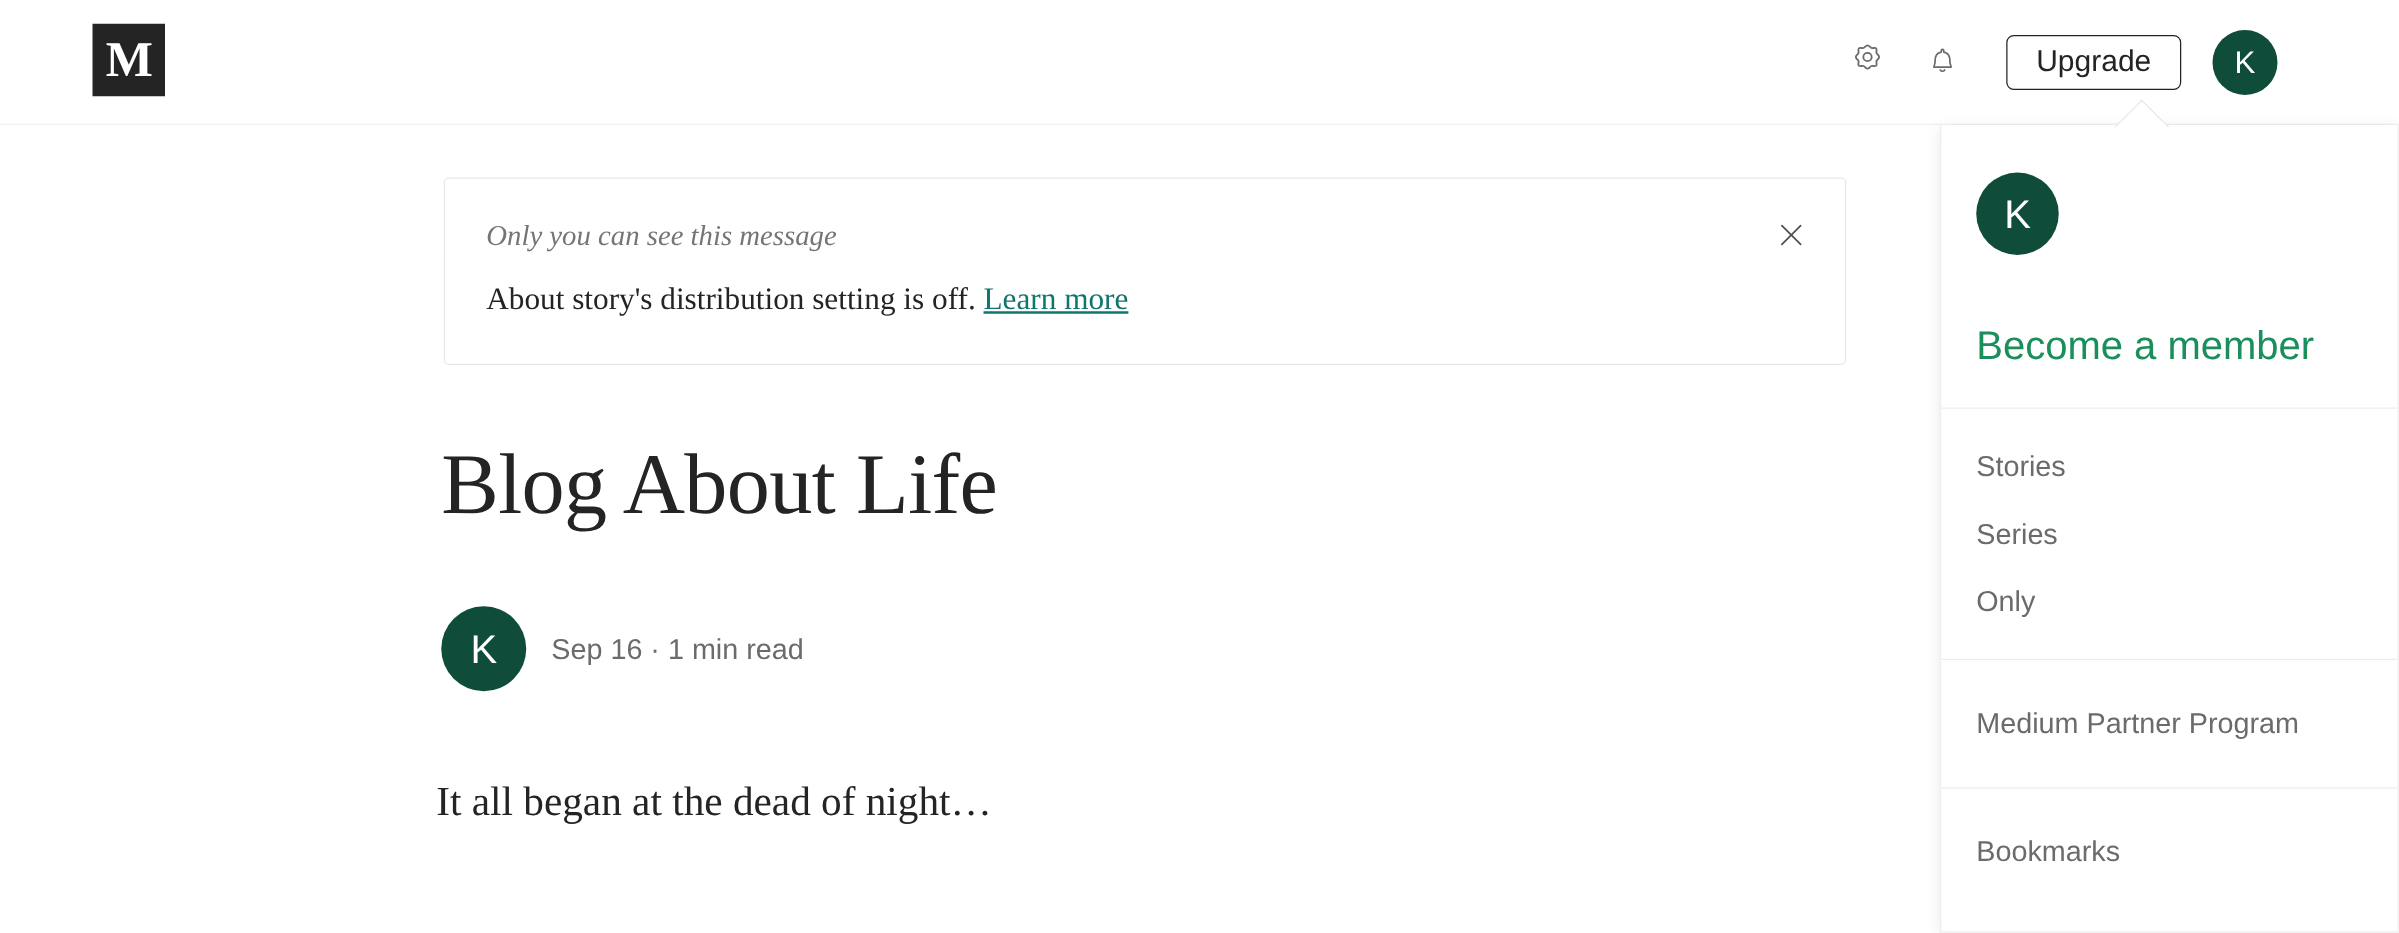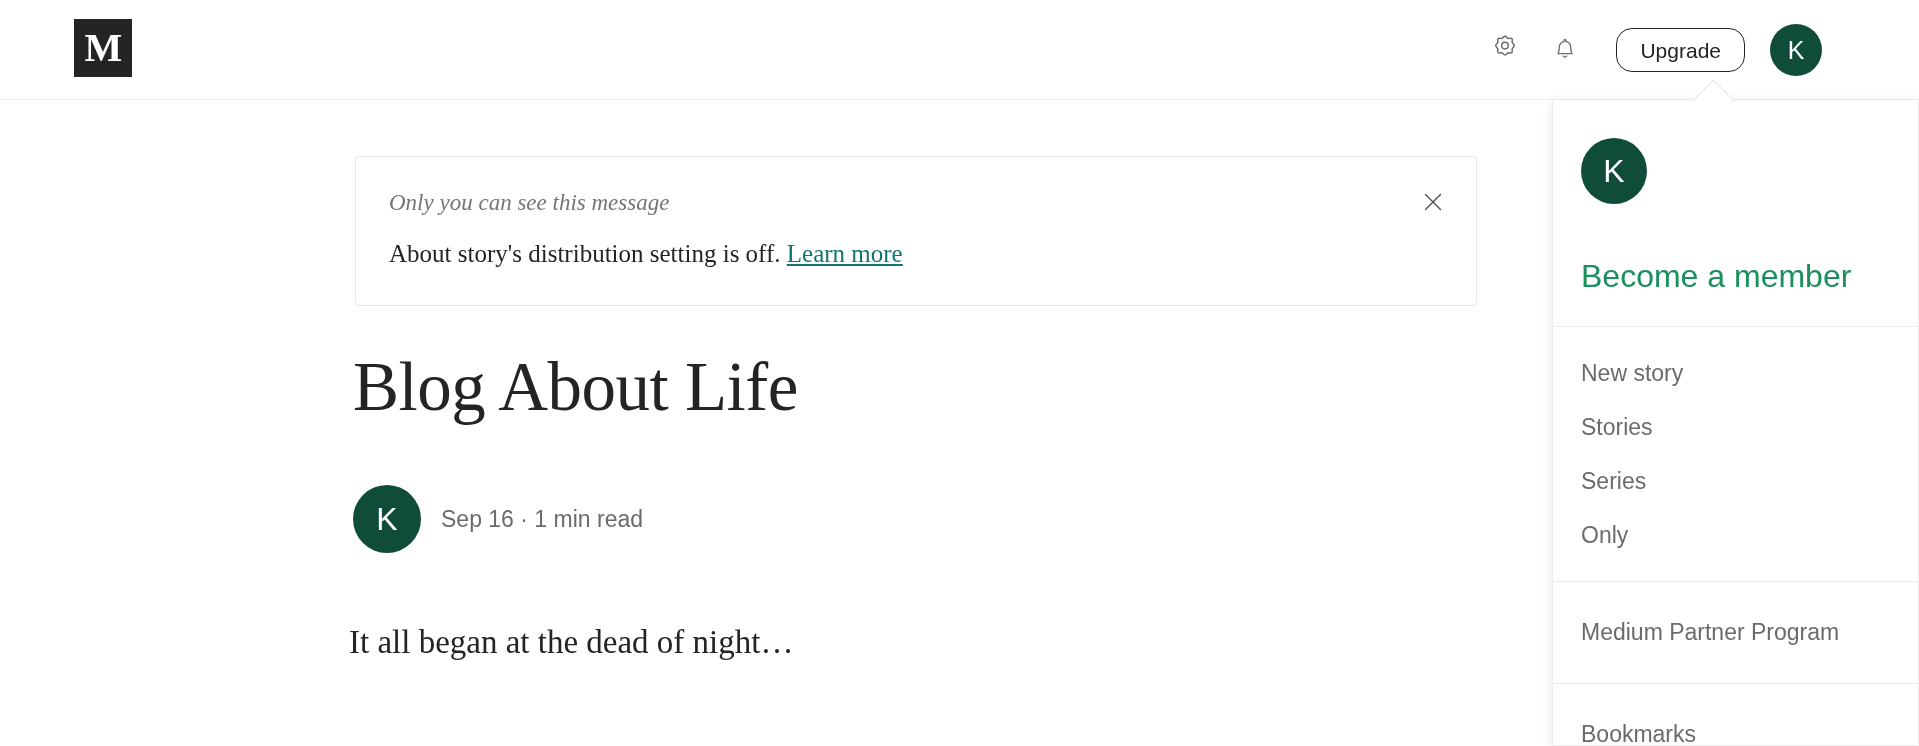--- a/index.html
+++ b/index.html
@@ -53,24 +53,24 @@
     justify-content: center;
     cursor: pointer;
   }
   .gear-wrap { margin-right: 14px; }
   .bell-wrap { margin-right: 28px; }
 
   .upgrade-btn {
     height: 44px;
     padding: 0 23px;
     border: 1px solid #242424;
-    border-radius: 16px;
+    border-radius: 6px;
     background: #ffffff;
     font-family: "Liberation Sans", sans-serif;
-    font-size: 21px;
+    font-size: 24px;
     color: #242424;
     cursor: pointer;
     display: flex;
     align-items: center;
     line-height: 1;
   }
 
   .avatar-btn {
     margin-left: 25px;
     margin-right: 97px;
@@ -160,21 +160,21 @@
   .content {
     position: absolute;
     top: 100px; left: 0;
     width: 1919px;
     height: 646px;
     background: #ffffff;
     overflow: hidden;
   }
   .notice {
     position: absolute;
-    left: 355px; top: 56px;
+    left: 355px; top: 42px;
     width: 1122px;
     min-height: 150px;
     border: 1px solid #e8e8e8;
     border-radius: 4px;
     background: #ffffff;
     padding: 34px 40px 30px 33px;
   }
   .notice-small {
     font-family: "Liberation Serif", serif;
     font-style: italic;
@@ -305,21 +305,20 @@
 <div class="dropdown">
 
   <div class="dd-section dd-profile">
     <div class="avatar avatar-md">K</div>
     <a class="dd-member-link">Become a member</a>
   </div>
 
   <div class="dd-divider"></div>
 
   <div class="dd-section dd-list">
-    <a class="dd-item">New story</a>
     <a class="dd-item">Stories</a>
     <a class="dd-item">Series</a>
     <a class="dd-item">Only</a>
   </div>
 
   <div class="dd-divider"></div>
 
   <div class="dd-section dd-group-single">
     <a class="dd-item">Medium Partner Program</a>
   </div>

